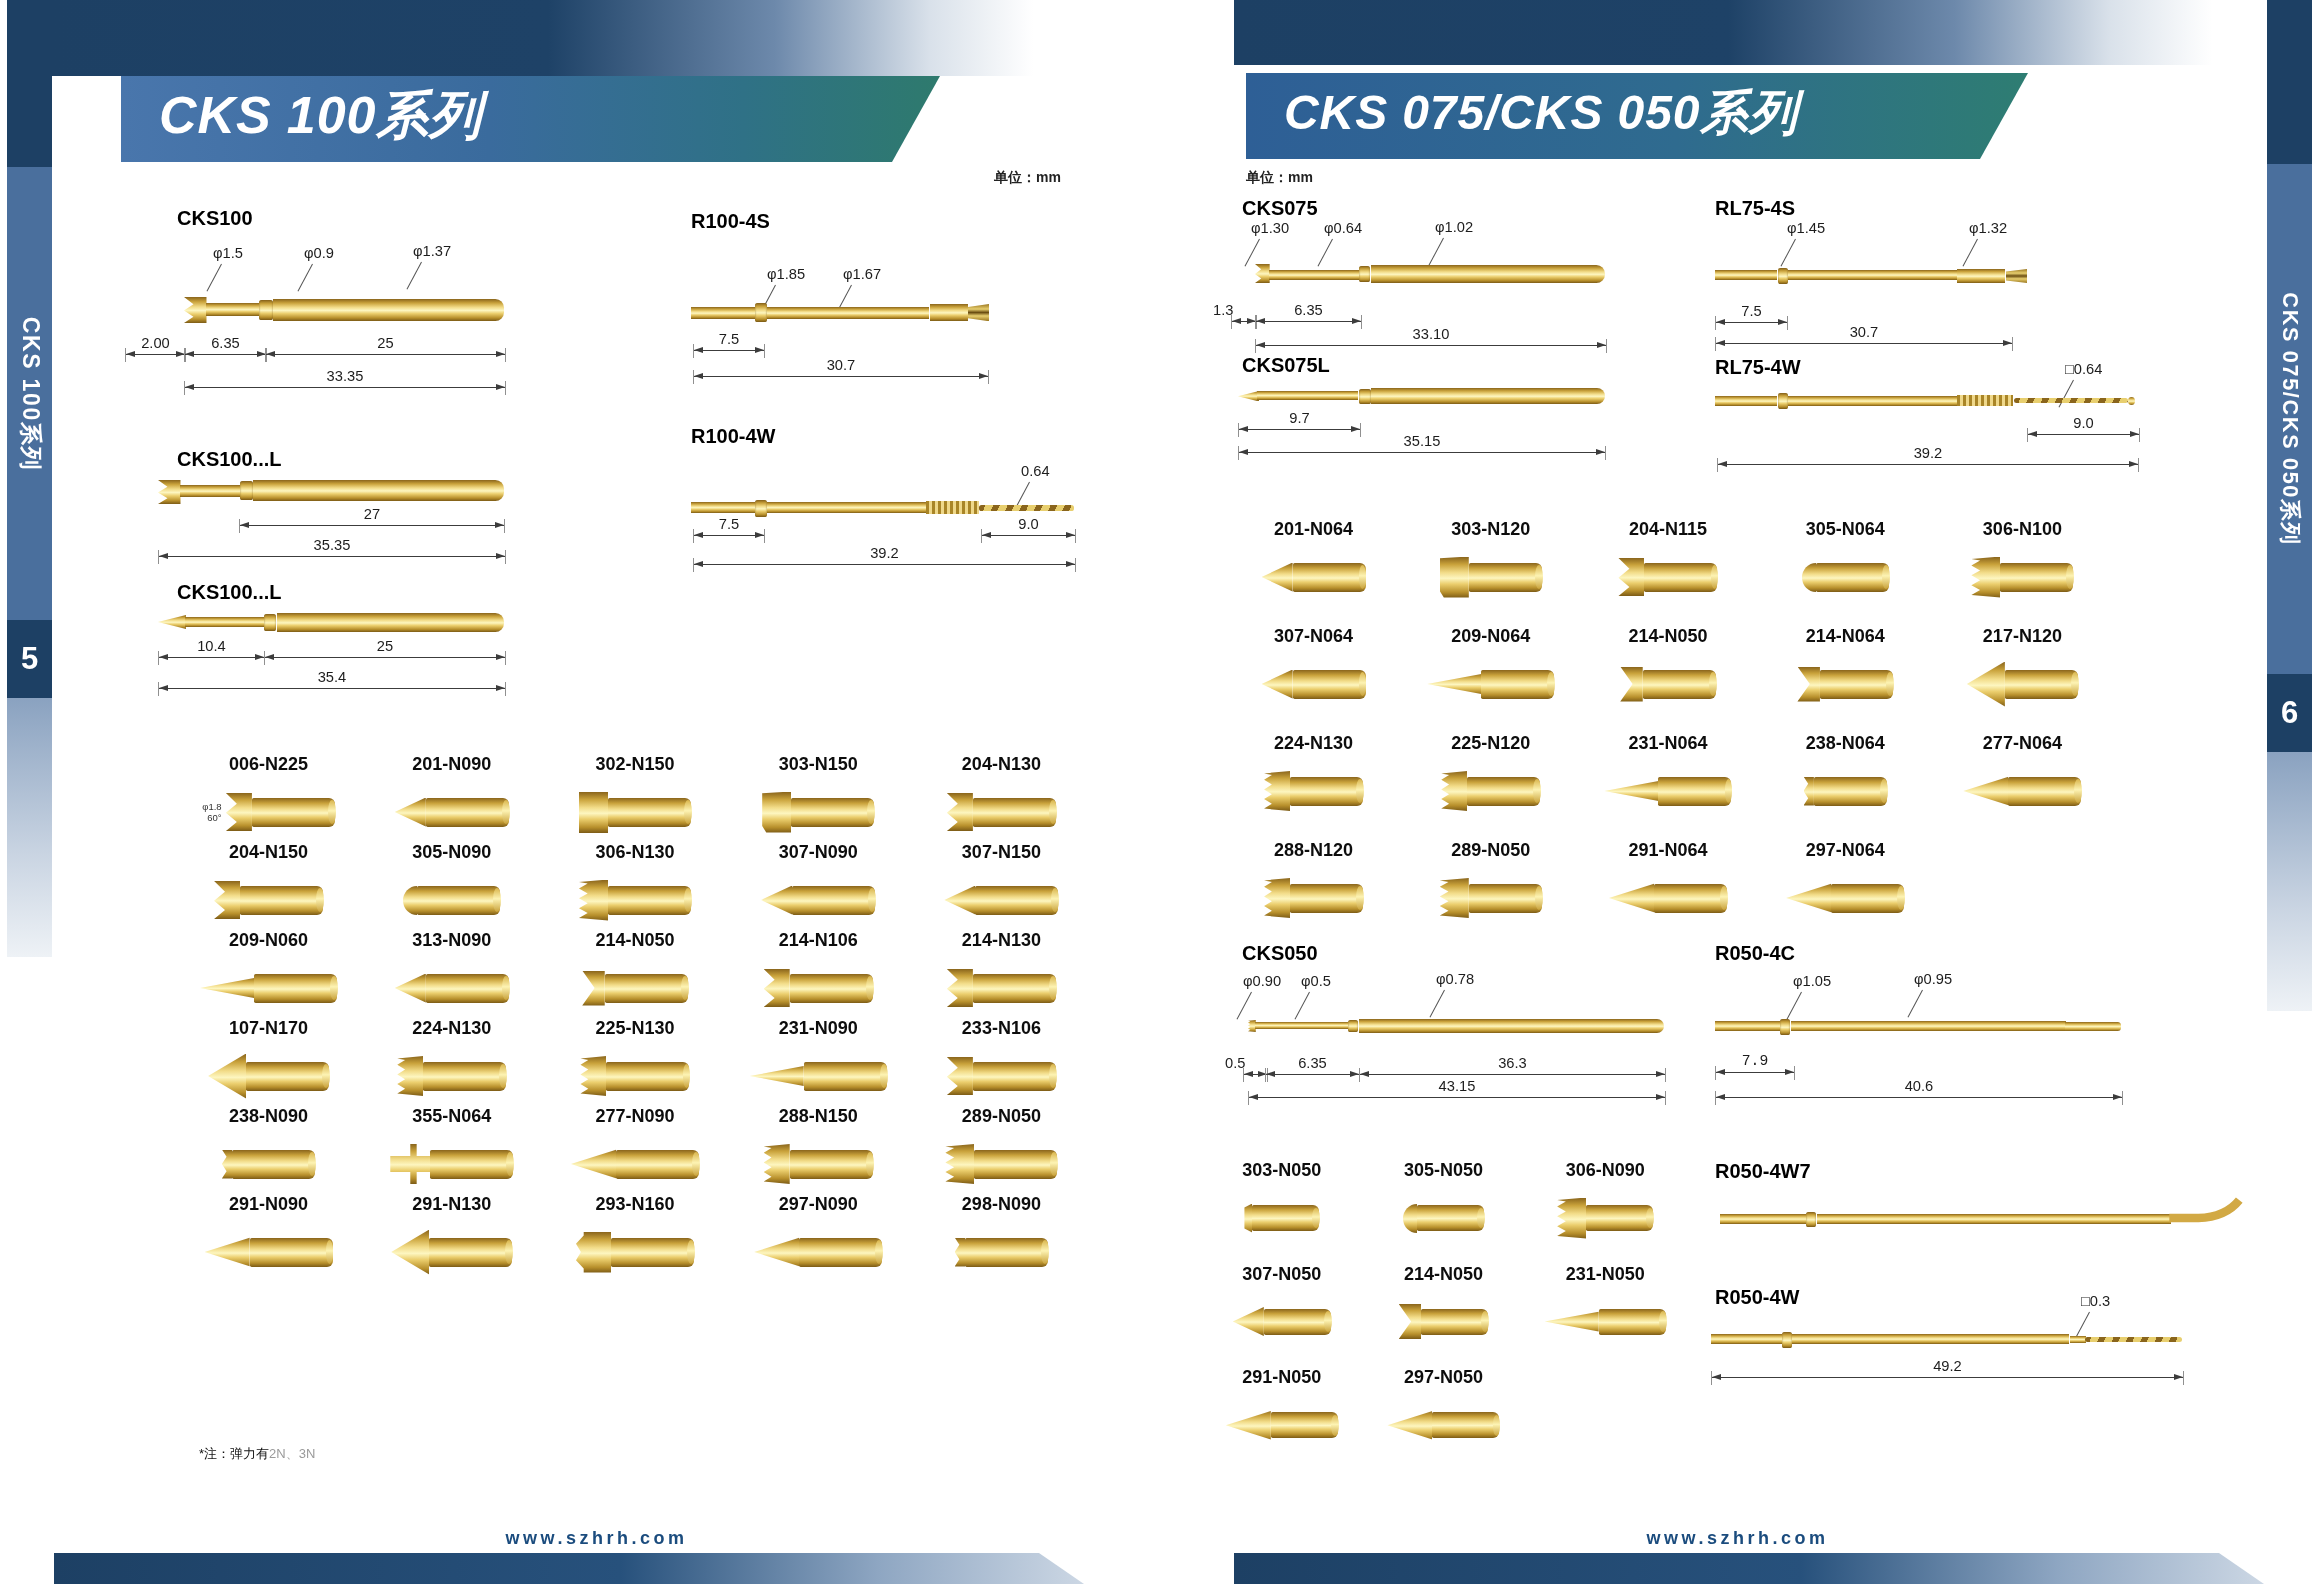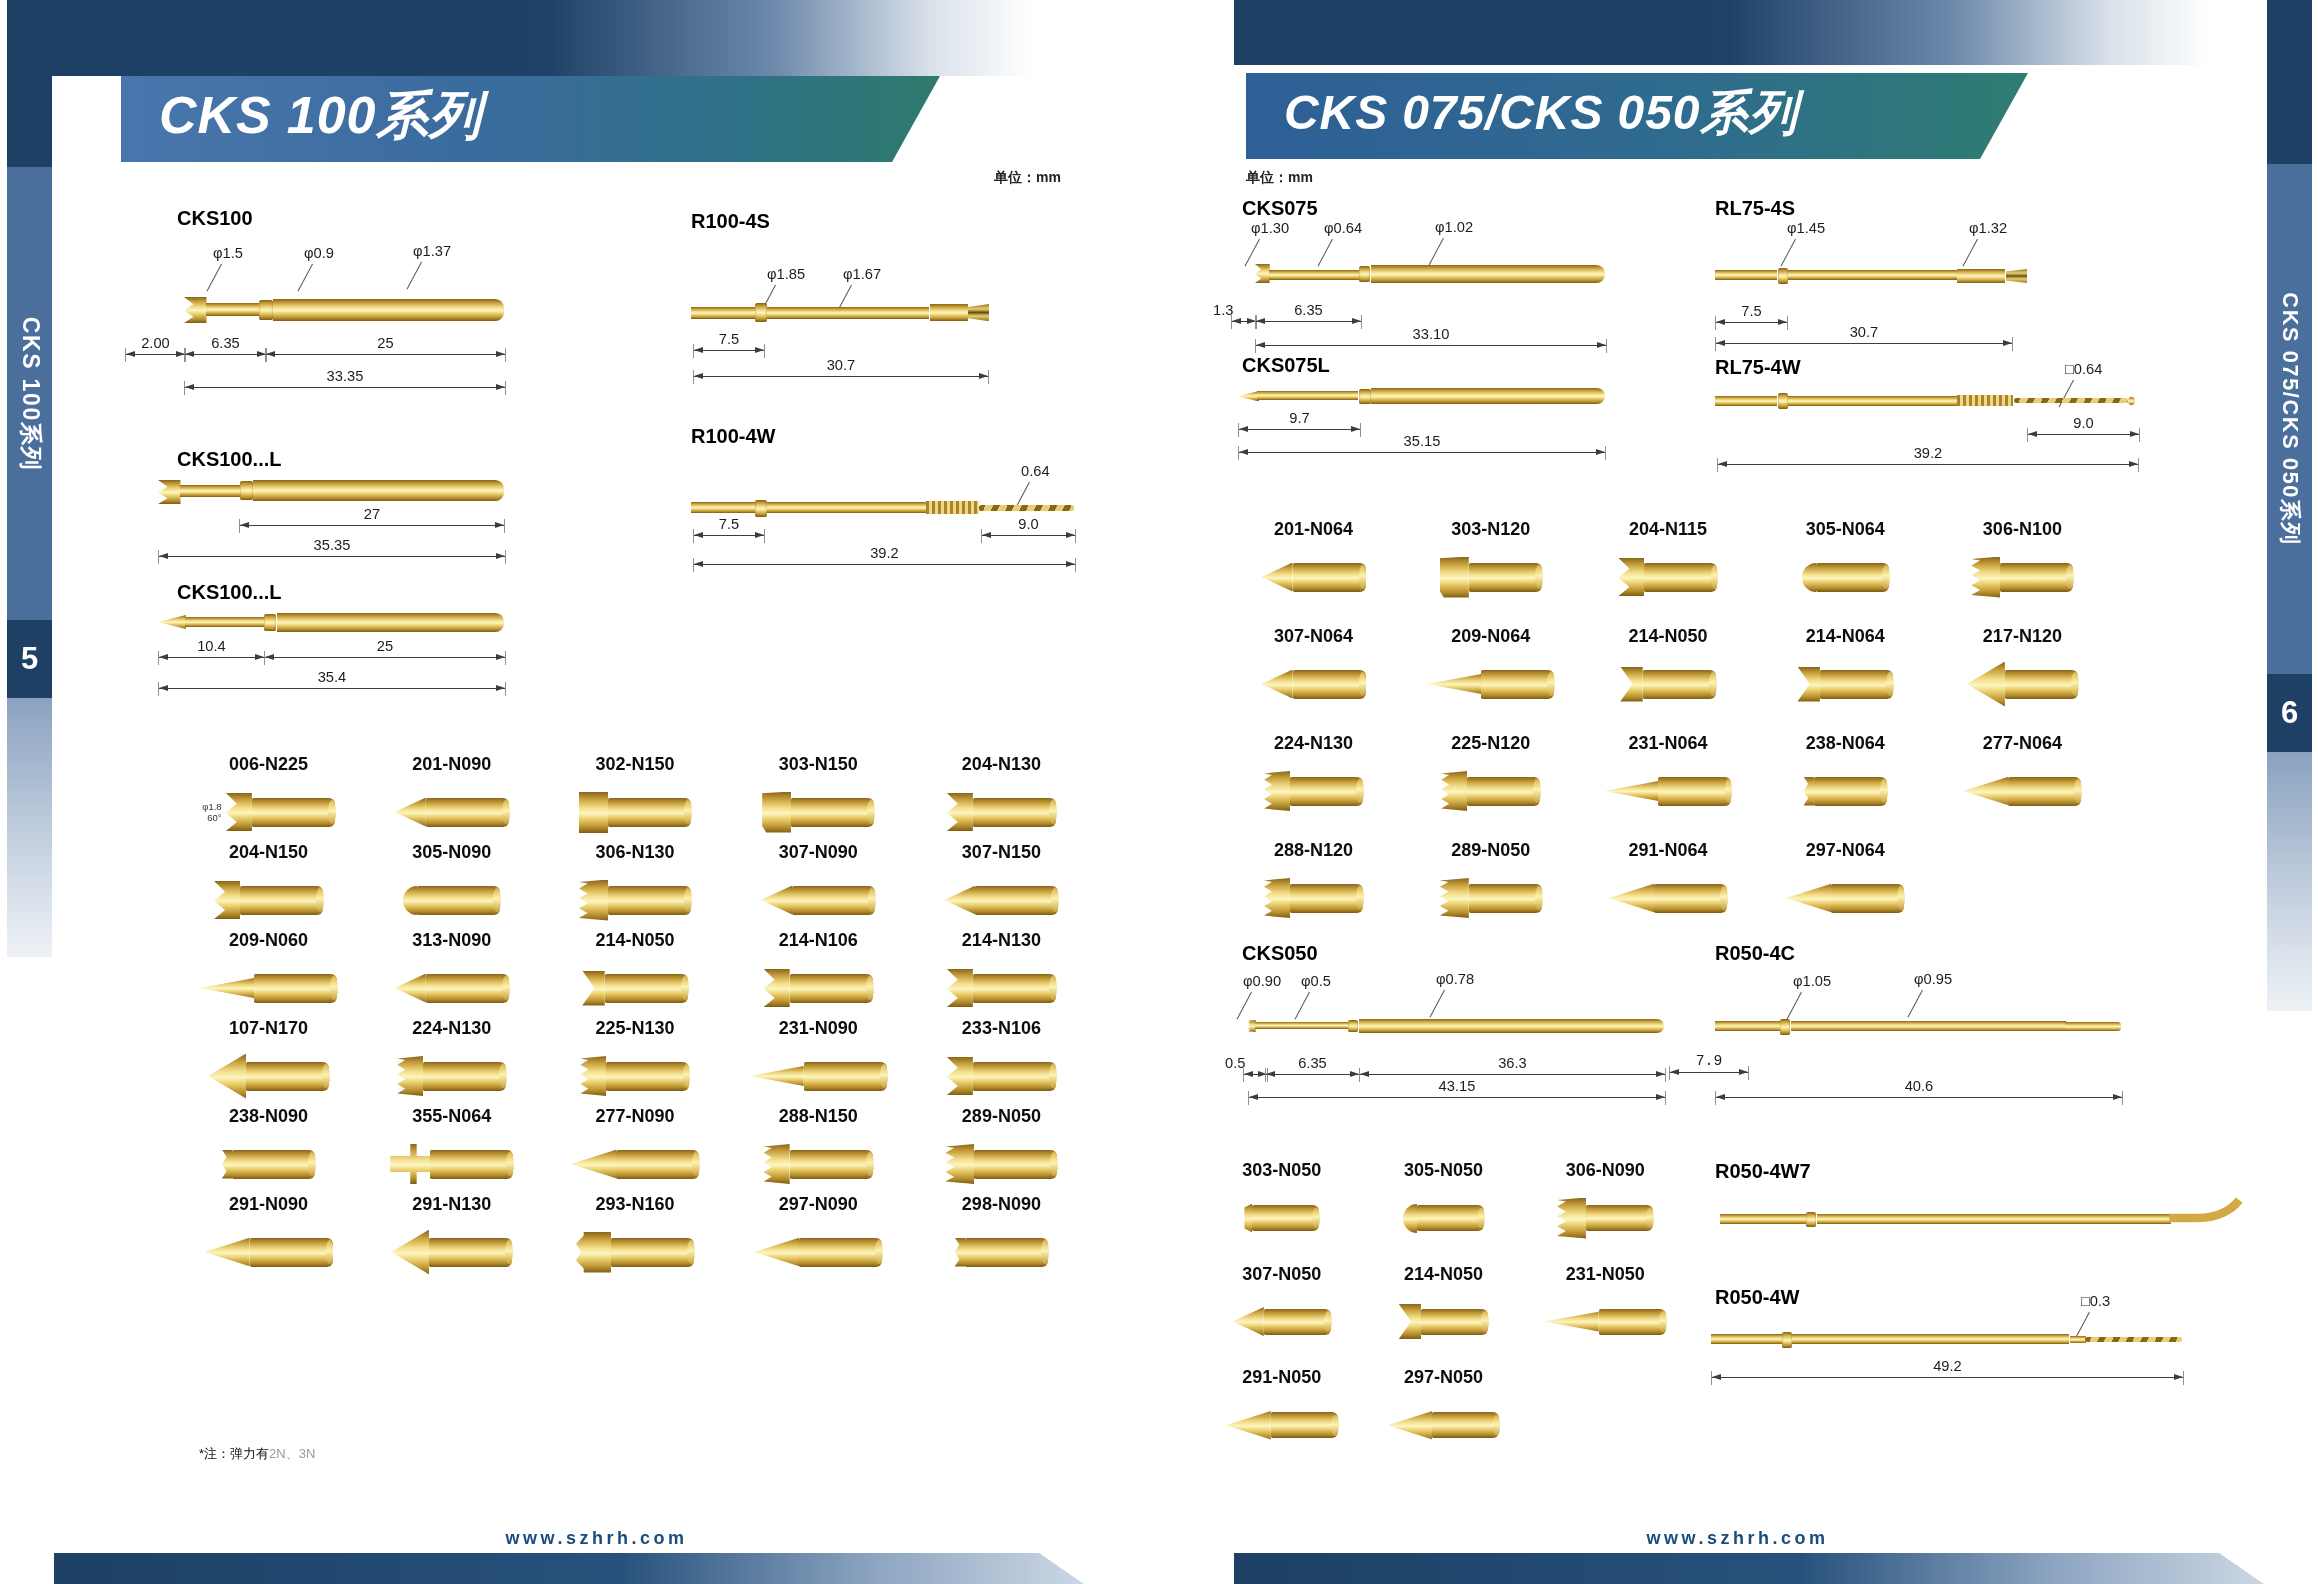--- a/index.html
+++ b/index.html
@@ -685,21 +685,21 @@
       <i class="lab">43.15</i>
     </div>
 
   <div class="dtitle" style="left:1715px;top:942px;">R050-4C</div>
   <div class="dia" style="left:1793px;top:973px;"><span>φ1.05</span></div>
   <div class="dia" style="left:1914px;top:971px;"><span>φ0.95</span></div>
   <div class="pp gold" style="left:1715px;top:1021px;width:65px;height:10.4px;"></div>
   <div class="pp gold p-collar" style="left:1780px;top:1019px;width:10.4px;height:15.6px;"></div>
   <div class="pp gold" style="left:1791px;top:1021px;width:275px;height:10.4px;"></div>
   <div class="pp gold" style="left:2065px;top:1022px;width:56px;height:8.6px;border-radius:0 3.5px 3.5px 0;"></div>
-  <div class="dim" style="left:1669px;top:1066px;width:78px;font-family:Liberation Mono, monospace;">
+  <div class="dim" style="left:1715px;top:1066px;width:78px;font-family:Liberation Mono, monospace;">
       <i class="lab">7.9</i>
     </div>
   <div class="dim" style="left:1715px;top:1091px;width:406px;">
       <i class="lab">40.6</i>
     </div>
 
   <div class="pgrid" style="left:1201px;top:1160px;width:485px;grid-template-columns:repeat(3,1fr);row-gap:15.6px;">
 
   <div class="cell">
         <div class="plabel">303-N050</div>

